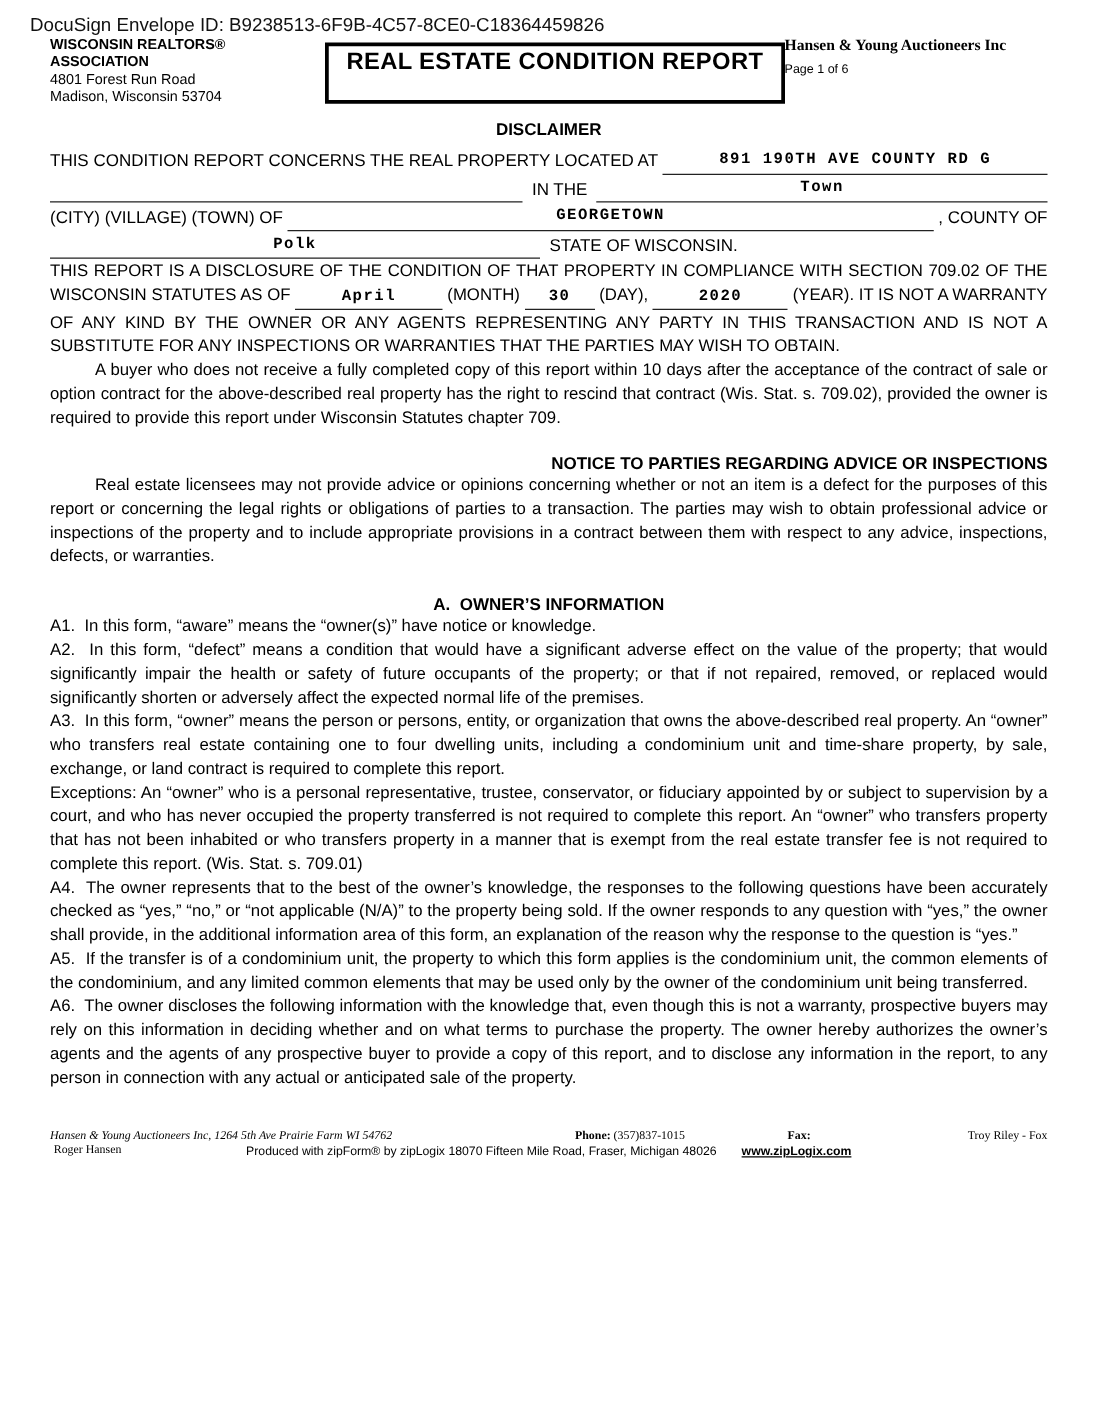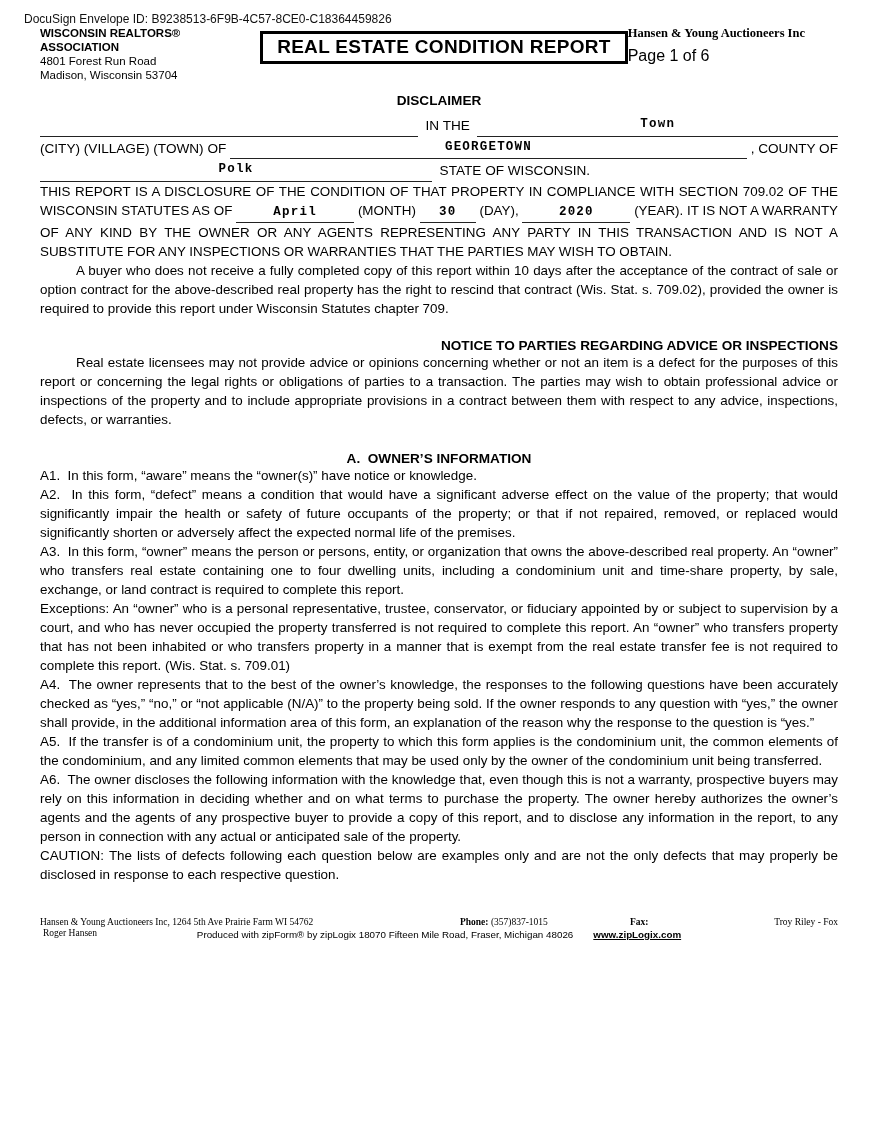--- a/index.html
+++ b/index.html
@@ -1,34 +1,34 @@
 <!DOCTYPE html>
 <html><head>
 <meta charset="utf-8">
 <style>
   html, body { margin:0; padding:0; }
   body {
     width:878px; height:1135px; background:#ffffff; color:#000;
     font-family:"Liberation Sans", sans-serif; overflow:hidden;
     -webkit-font-smoothing:antialiased;
   }
-  .docusign-line { font-size:12px; color:#111; margin:12px 0 0 24px; }
+  .docusign-line { font-size:15px; color:#111; margin:12px 0 0 24px; }
   .content { width:798px; margin:0 auto; padding:0 40px; box-sizing:content-box; }
 
   
   .header-row { display:flex; justify-content:space-between; align-items:flex-start; }
   .org-block { font-size:11.5px; line-height:14px; width:225px; }
   .org-name { font-weight:bold; }
   .title-box {
     border:3px solid #000; font-weight:bold; font-size:19px; letter-spacing:.3px;
-    padding:2px 14px 3px; margin-top:5px; white-space:nowrap; align-self:flex-start;
+    padding:2px 14px 19px; margin-top:5px; white-space:nowrap; align-self:flex-start;
   }
   .header-right { width:215px; }
   .company-name { font-family:"Liberation Serif", serif; font-weight:bold; font-size:12.5px; }
-  .page-num { font-size:16px; margin-top:6px; }
+  .page-num { font-size:10px; margin-top:6px; }
 
   
   .center-head { text-align:center; font-weight:bold; font-size:13.6px; }
   .h-disclaimer { margin-top:11px; }
   .h-notice { margin-top:20px;text-align:right; }
   .h-section-a { margin-top:22px; }
 
   
   .fill-row { display:flex; align-items:flex-end; font-size:13.6px; line-height:21.5px; white-space:nowrap; }
   .fill {
@@ -56,21 +56,21 @@
   .mt-buyer { margin-top:17px; }
   .mt-notice-body { margin-top:16px; }
   .mt-a { margin-top:14px; }
   .mt-a1 { margin-top:15px; }
   .mt-caution { margin-top:14px; }
 
   
   .footer { margin-top:33px; font-size:9.5px; position:relative; }
   .f-serif { font-family:"Liberation Serif", serif; }
   .f-row1 { display:flex; align-items:baseline; }
-  .f-left { width:420px; }
+  .f-left { width:420px;font-style:italic; }
   .f-phone { width:170px; }
   .f-fax { width:110px; }
   .f-right { flex:1; text-align:right; }
   .f-bold { font-weight:bold; }
   .f-row2 { position:relative; height:14px; margin-top:1px; }
   .f-agent { position:absolute; left:3px; top:0; }
   .f-produced { position:absolute; left:0; right:0; top:1px; text-align:center; font-size:9.8px; }
   .f-url { text-decoration:underline; font-weight:bold; margin-left:20px; color:#000; }
 </style>
 </head>
@@ -89,20 +89,25 @@
     <div class="title-box">REAL ESTATE CONDITION REPORT</div>
     <div class="header-right">
       <div class="company-name">Hansen &amp; Young Auctioneers Inc</div>
       <div class="page-num">Page 1 of 6</div>
     </div>
   </div>
 
   <div class="center-head h-disclaimer">DISCLAIMER</div>
 
   <div class="addr-block">
+    <div class="fill-row">
+      <span>THIS CONDITION REPORT CONCERNS THE REAL PROPERTY LOCATED AT</span>
+      <span>&nbsp;</span>
+      <span class="fill grow">891 190TH AVE COUNTY RD G</span>
+    </div>
     <div class="fill-row">
       <span class="fill w380"></span>
       <span>&nbsp;&nbsp;IN THE&nbsp;&nbsp;</span>
       <span class="fill grow">Town</span>
     </div>
     <div class="fill-row">
       <span>(CITY) (VILLAGE) (TOWN) OF</span>
       <span>&nbsp;</span>
       <span class="fill grow">GEORGETOWN</span>
       <span>&nbsp;<span>, COUNTY OF</span></span>
@@ -123,21 +128,20 @@
 
   <div class="center-head h-section-a">A.&nbsp; OWNER’S INFORMATION</div>
 
   <p class="body mt-a1">A1.&nbsp; In this form, “aware” means the “owner(s)” have notice or knowledge.</p>
   <p class="body mt-a">A2.&nbsp; In this form, “defect” means a condition that would have a significant adverse effect on the value of the property; that would significantly impair the health or safety of future occupants of the property; or that if not repaired, removed, or replaced would significantly shorten or adversely affect the expected normal life of the premises.</p>
   <p class="body mt-a">A3.&nbsp; In this form, “owner” means the person or persons, entity, or organization that owns the above-described real property. An “owner” who transfers real estate containing one to four dwelling units, including a condominium unit and time-share property, by sale, exchange, or land contract is required to complete this report.</p>
   <p class="body mt-a">Exceptions: An “owner” who is a personal representative, trustee, conservator, or fiduciary appointed by or subject to supervision by a court, and who has never occupied the property transferred is not required to complete this report. An “owner” who transfers property that has not been inhabited or who transfers property in a manner that is exempt from the real estate transfer fee is not required to complete this report. (Wis. Stat. s. 709.01)</p>
   <p class="body mt-a">A4.&nbsp; The owner represents that to the best of the owner’s knowledge, the responses to the following questions have been accurately checked as “yes,” “no,” or “not applicable (N/A)” to the property being sold. If the owner responds to any question with “yes,” the owner shall provide, in the additional information area of this form, an explanation of the reason why the response to the question is “yes.”</p>
   <p class="body mt-a">A5.&nbsp; If the transfer is of a condominium unit, the property to which this form applies is the condominium unit, the common elements of the condominium, and any limited common elements that may be used only by the owner of the condominium unit being transferred.</p>
   <p class="body mt-a">A6.&nbsp; The owner discloses the following information with the knowledge that, even though this is not a warranty, prospective buyers may rely on this information in deciding whether and on what terms to purchase the property. The owner hereby authorizes the owner’s agents and the agents of any prospective buyer to provide a copy of this report, and to disclose any information in the report, to any person in connection with any actual or anticipated sale of the property.</p>
-  <p class="body mt-caution">CAUTION: The lists of defects following each question below are examples only and are not the only defects that may properly be disclosed in response to each respective question.</p>
 
   <div class="footer">
     <div class="f-row1">
       <span class="f-serif f-left">Hansen &amp; Young Auctioneers Inc, 1264 5th Ave Prairie Farm WI 54762</span>
       <span class="f-serif f-phone"><span class="f-bold">Phone:</span><span> (357)837-1015</span></span>
       <span class="f-serif f-fax f-bold">Fax:</span>
       <span class="f-serif f-right">Troy Riley - Fox</span>
     </div>
     <div class="f-row2">
       <span class="f-serif f-agent">Roger Hansen</span>

